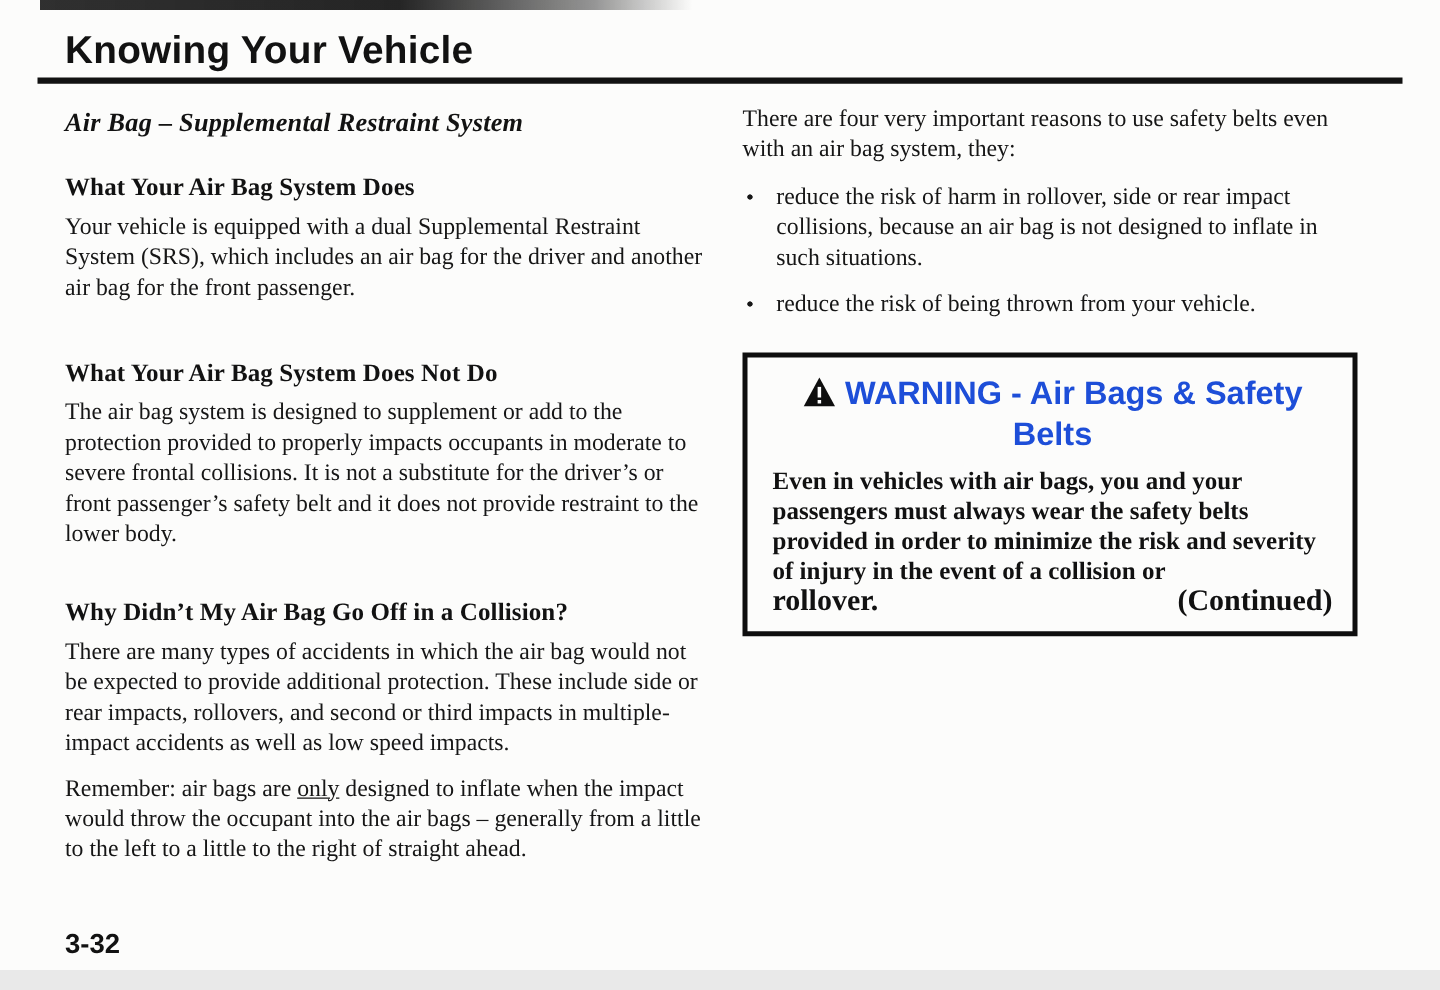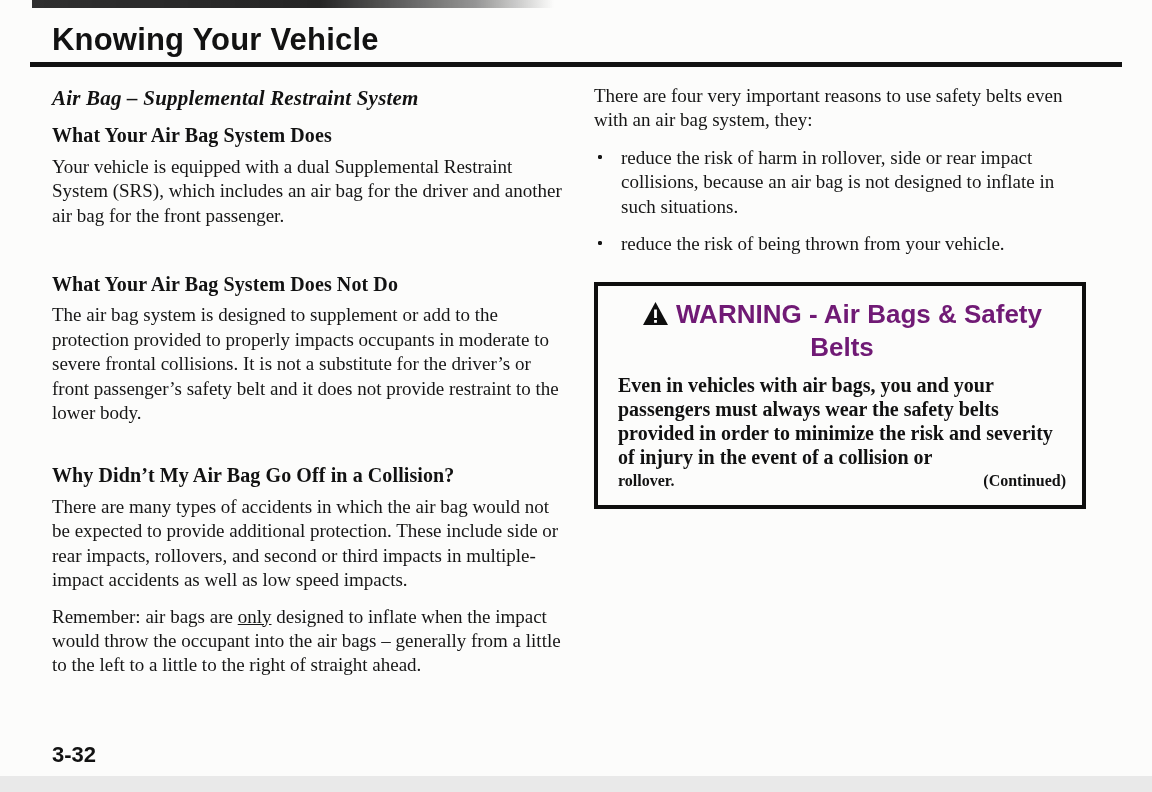--- a/index.html
+++ b/index.html
@@ -26,21 +26,21 @@
     font-size:31px;font-weight:700;letter-spacing:.2px;color:#121212;
   }
   .title-rule{
     position:absolute;left:30px;top:62px;width:1092px;height:5px;background:#121212;
   }
   .col{position:absolute;top:86px;font-size:19px;line-height:24.4px;}
   .col-left{left:52px;width:512px;}
   .col-right{left:594px;width:498px;top:84px;}
   .section-title-italic{
     font-size:21px;font-weight:700;font-style:italic;letter-spacing:.2px;
-    margin:0 0 13px 0;color:#121212;
+    margin:0 0 28px 0;color:#121212;
   }
   h3.sub{
     font-size:20px;font-weight:700;margin:0 0 7px 0;color:#121212;letter-spacing:.1px;
   }
   .col p{margin:0 0 12px 0;}
   .sect{margin:0;}
   .sect.gap1{margin-top:44px;}
   .sect.gap2{margin-top:38px;}
   .u{text-decoration:underline;}
   
@@ -49,29 +49,29 @@
   ul.bullets li .dot{
     position:absolute;left:3px;top:0;font-size:17px;
   }
   
   .warning-box{
     margin-top:26px;border:4px solid #0e0e0e;background:#fcfcfb;
     padding:12px 16px 12px 20px;width:448px;
   }
   .warn-title{
     font-family:"Liberation Sans", sans-serif;
-    font-size:26px;font-weight:700;text-align:center;line-height:33px;color:#701a75;
+    font-size:26px;font-weight:700;text-align:center;line-height:33px;color:#1d4ed8;
   }
   .warn-tri{display:inline-block;vertical-align:-3px;margin-right:7px;}
   .warn-body{
     font-weight:700;font-size:20px;line-height:24px;margin-top:9px;color:#111;
   }
   .warn-lastline{
     display:flex;justify-content:space-between;
-    font-weight:700;font-size:16px;line-height:24px;color:#111;
+    font-weight:700;font-size:24px;line-height:24px;color:#111;
   }
   .page-number{
     position:absolute;left:52px;top:742px;
     font-family:"Liberation Sans", sans-serif;
     font-size:22px;font-weight:700;color:#121212;
   }
 </style>
 </head>
 <body>
 

